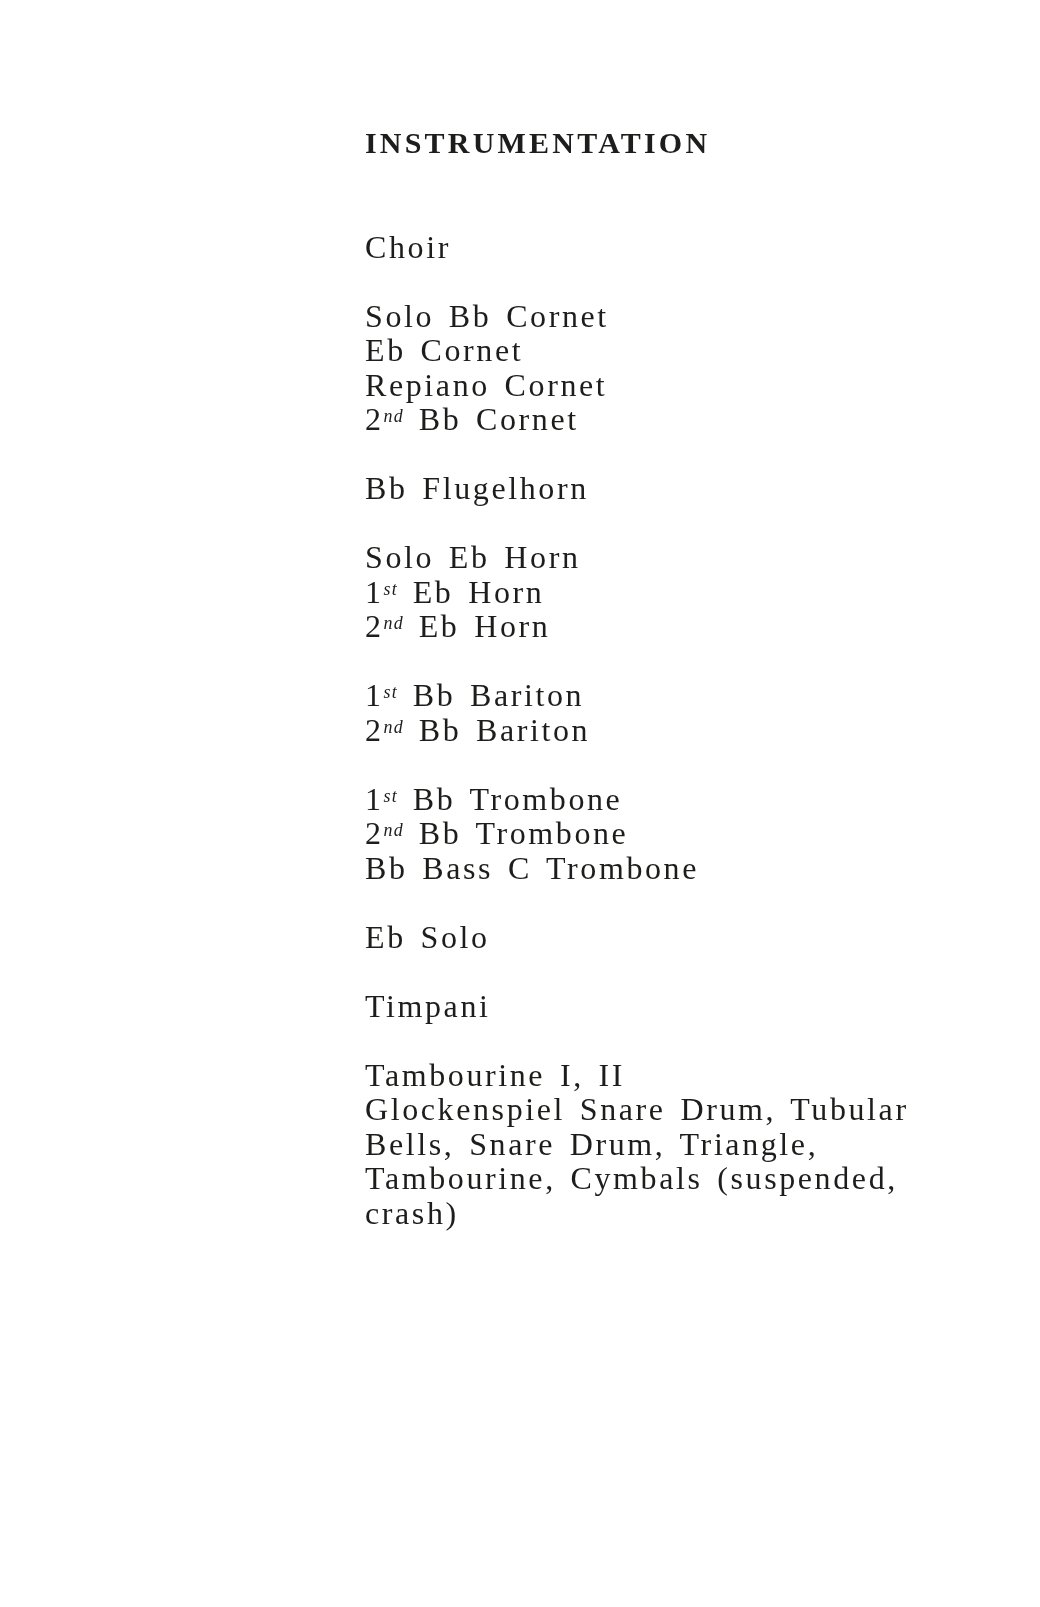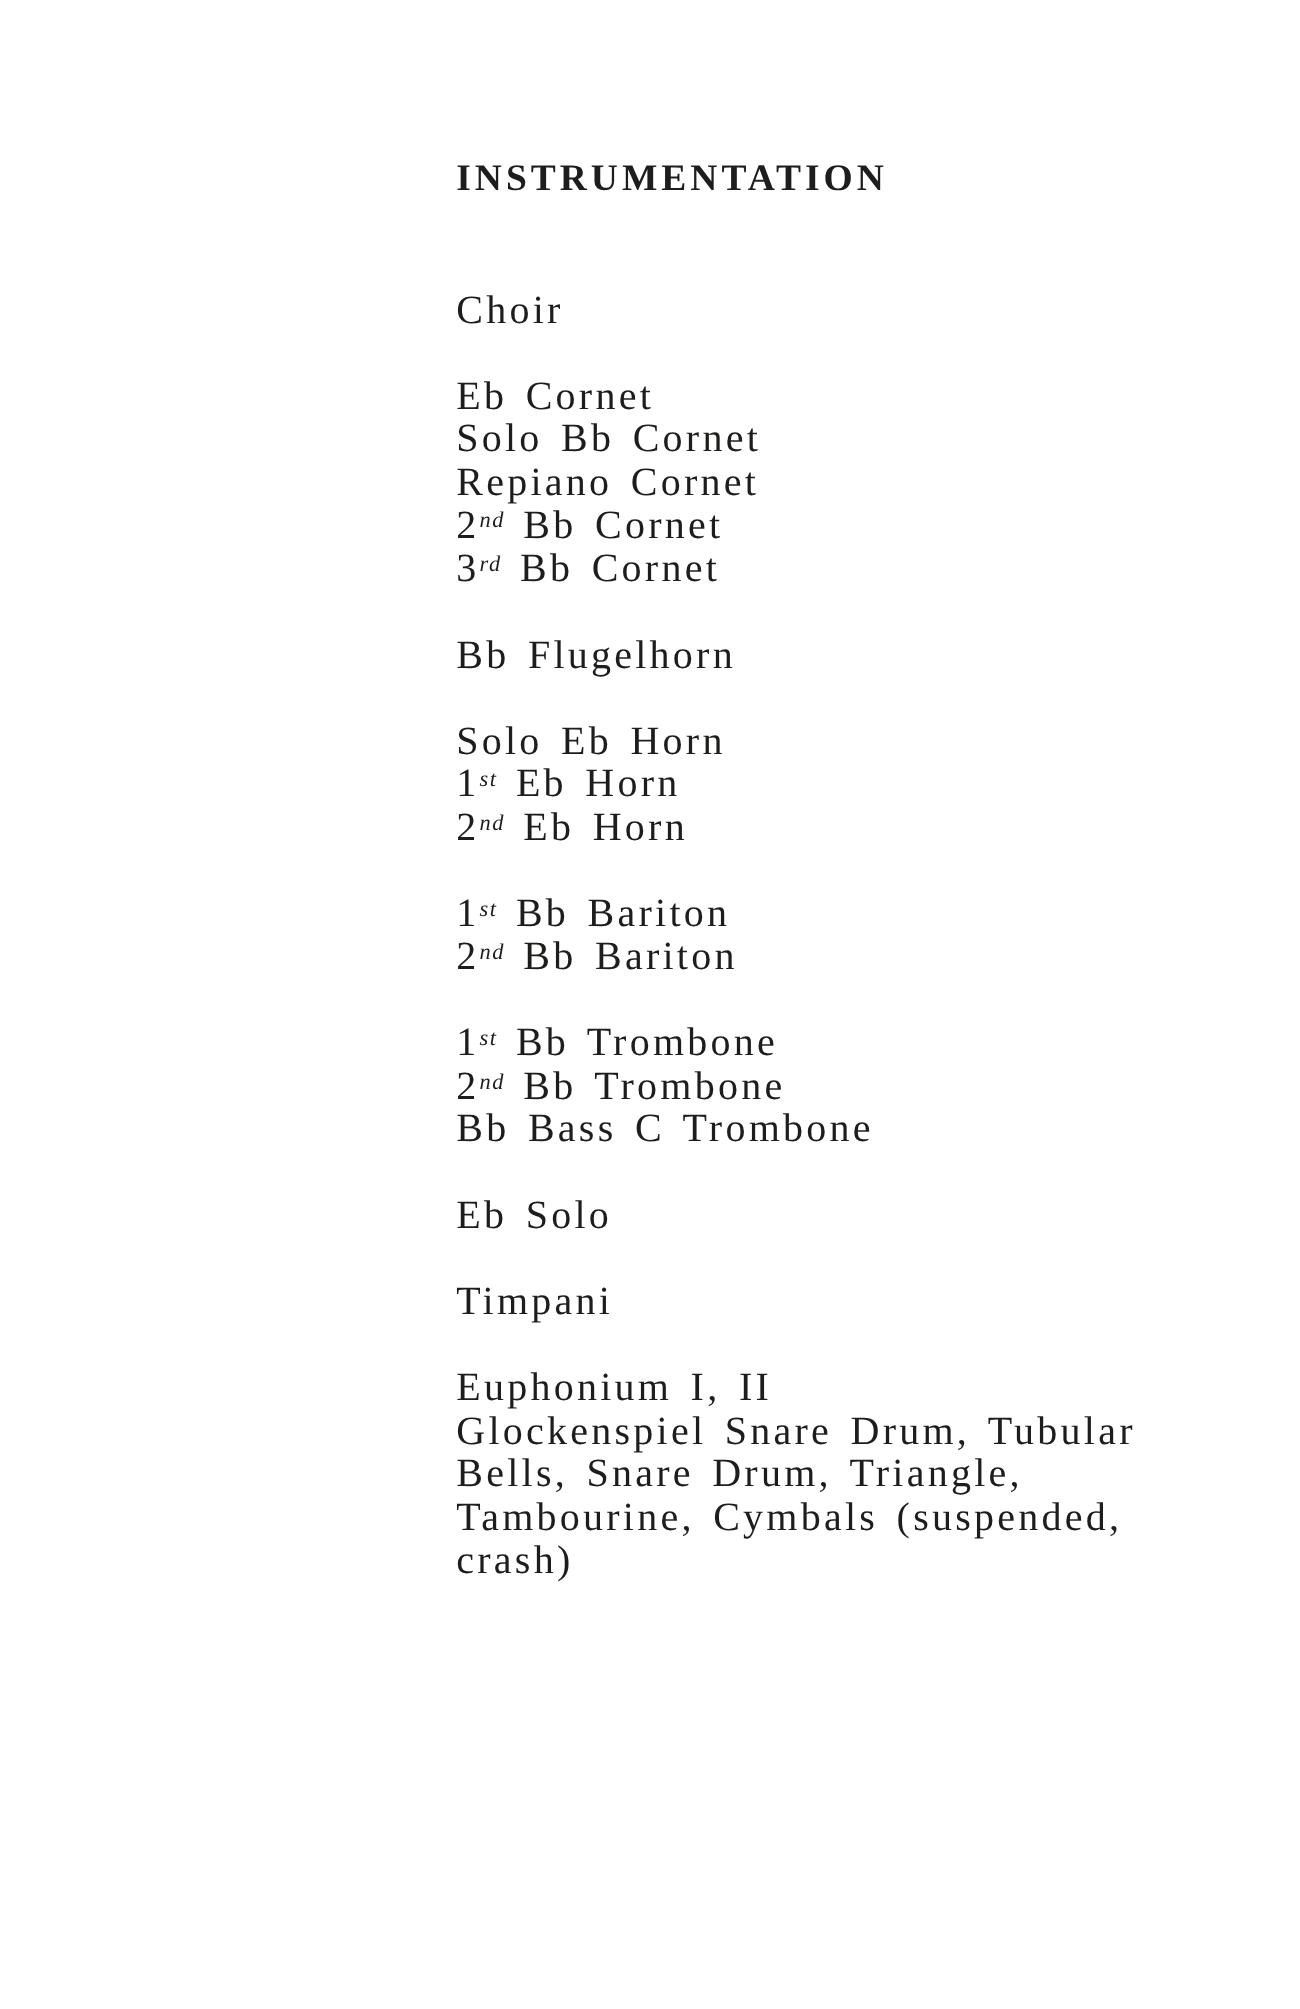--- a/index.html
+++ b/index.html
@@ -60,25 +60,24 @@
 
 <div class="page">
 
   <h1 class="title">INSTRUMENTATION</h1>
 
   <div class="group">
     <div class="line"><span>Choir</span></div>
   </div>
 
   <div class="group">
+    <div class="line"><span>Solo Bb Cornet</span></div>
     <div class="line"><span>Eb Cornet</span></div>
-    <div class="line"><span>Solo Bb Cornet</span></div>
     <div class="line"><span>Repiano Cornet</span></div>
     <div class="line"><span>2</span><sup>nd</sup><span> Bb Cornet</span></div>
-    <div class="line"><span>3</span><sup>rd</sup><span> Bb Cornet</span></div>
   </div>
 
   <div class="group">
     <div class="line"><span>Bb Flugelhorn</span></div>
   </div>
 
   <div class="group">
     <div class="line"><span>Solo Eb Horn</span></div>
     <div class="line"><span>1</span><sup>st</sup><span> Eb Horn</span></div>
     <div class="line"><span>2</span><sup>nd</sup><span> Eb Horn</span></div>
@@ -98,17 +97,17 @@
 
   <div class="group">
     <div class="line"><span>Eb Solo</span></div>
   </div>
 
   <div class="group">
     <div class="line"><span>Timpani</span></div>
   </div>
 
   <div class="group">
-    <div class="line"><span>Euphonium I, II</span></div>
+    <div class="line"><span>Tambourine I, II</span></div>
     <div class="line wrap"><span>Glockenspiel Snare Drum, Tubular Bells, Snare Drum, Triangle, Tambourine, Cymbals (suspended, crash)</span></div>
   </div>
 
 </div>
 
 </body></html>

